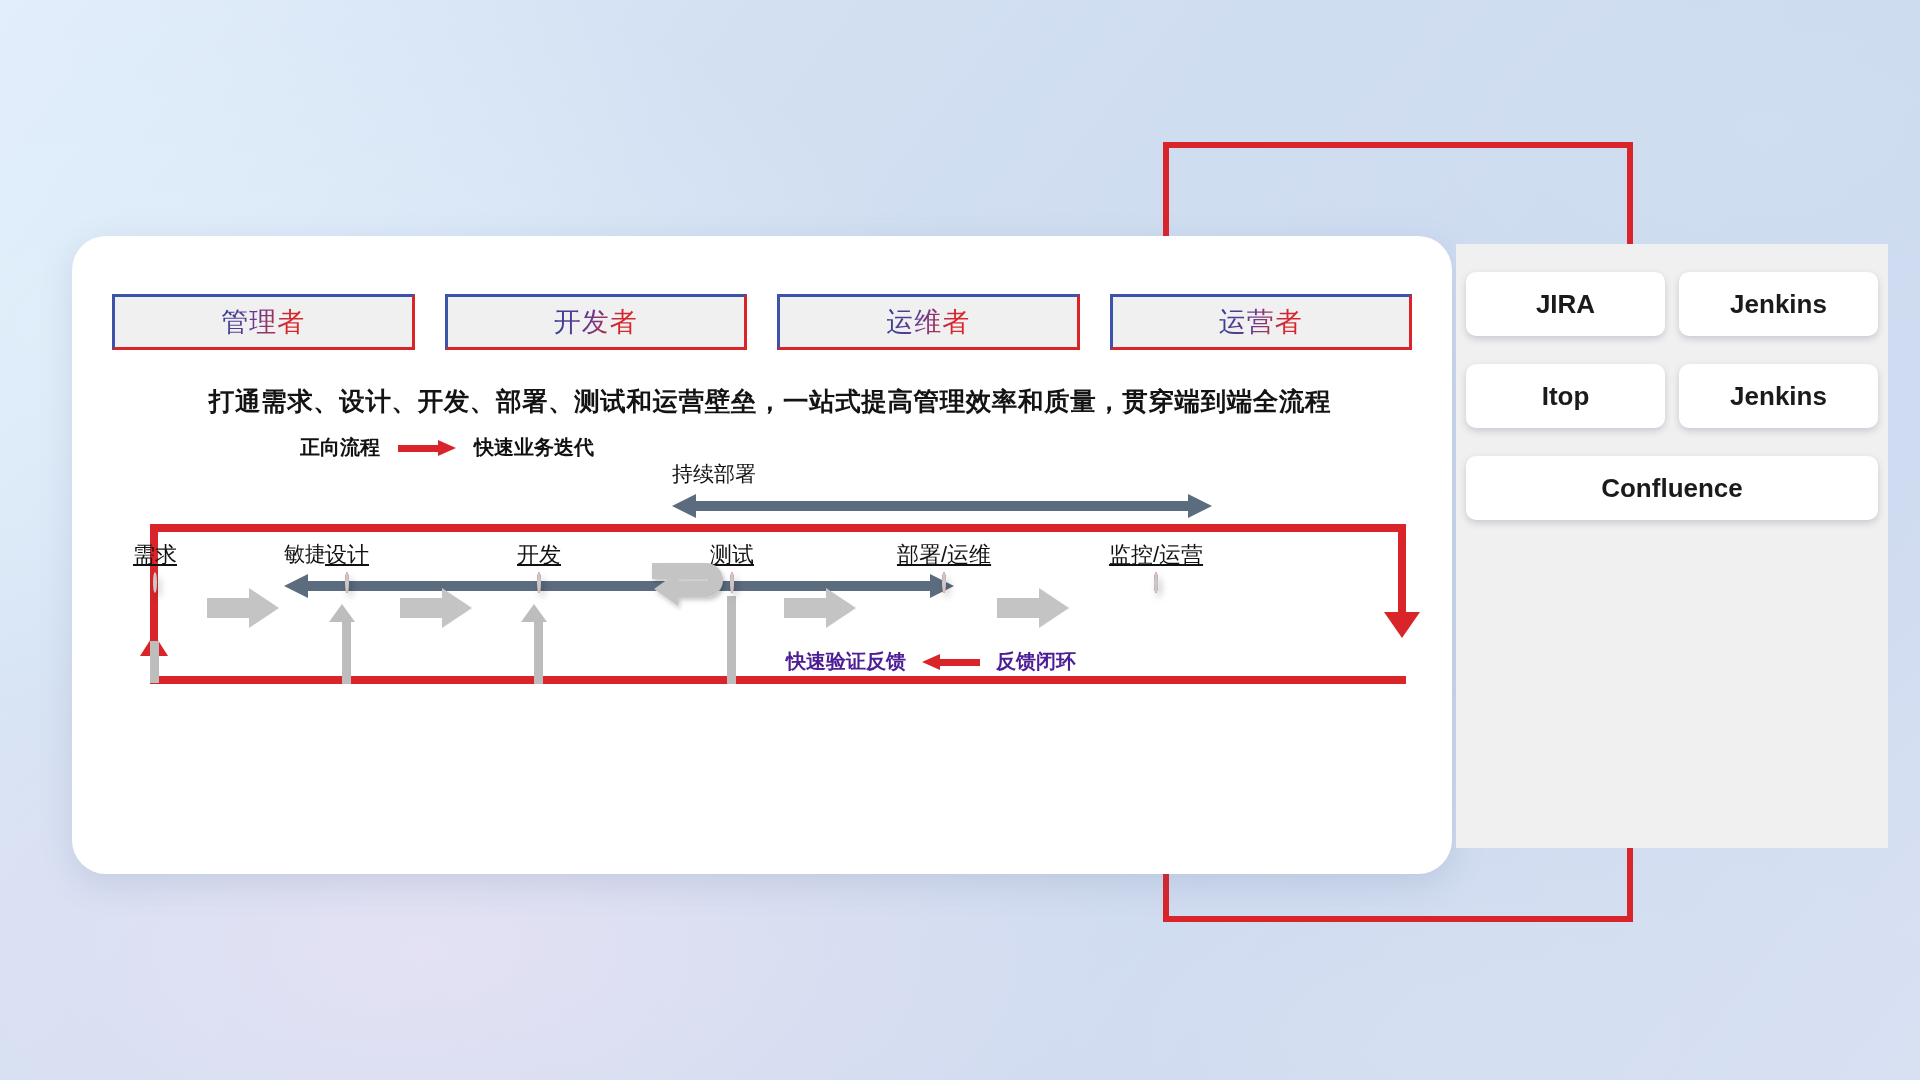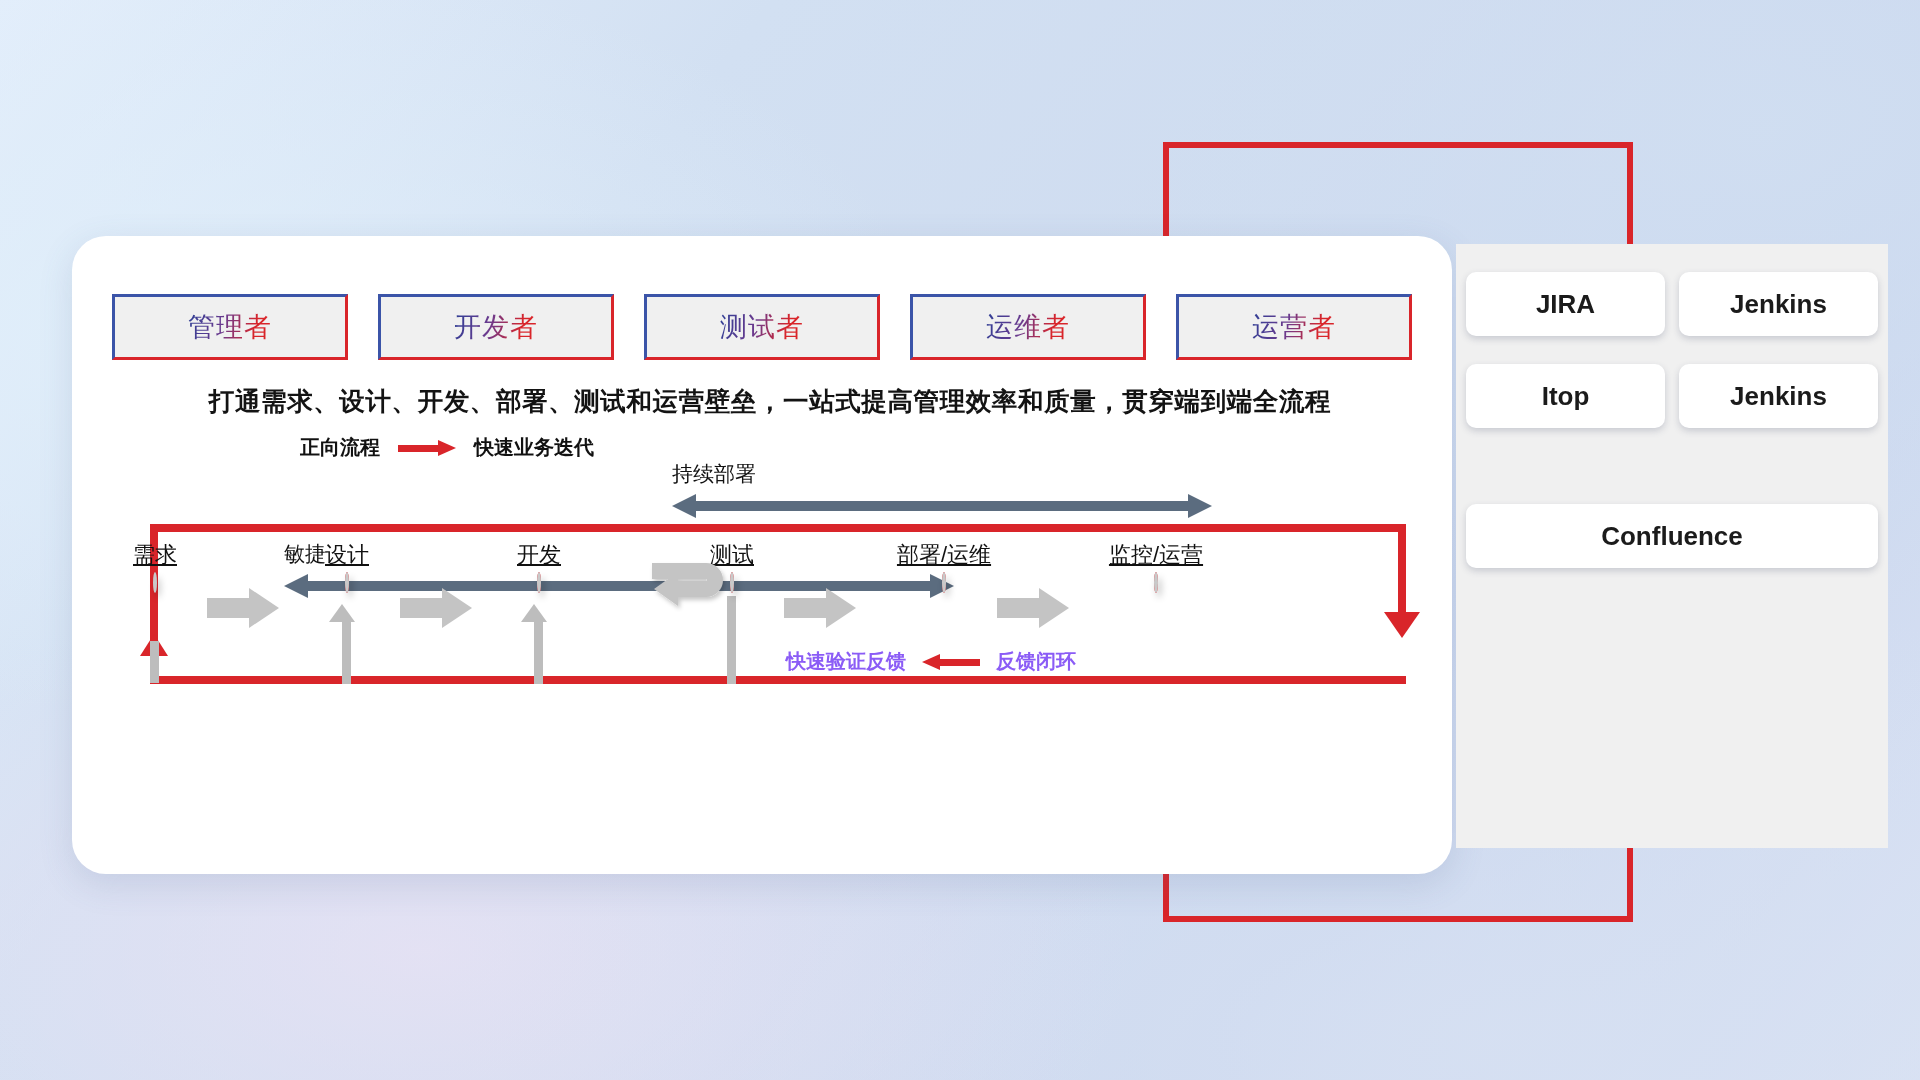--- a/index.html
+++ b/index.html
@@ -54,21 +54,21 @@
   #role-row {
     position: absolute;
     left: 40px;
     top: 58px;
     width: 1300px;
     display: flex;
     gap: 30px;
   }
   .role-chip {
     flex: 1;
-    height: 66px;
+    height: 56px;
     background: #f0f0f0;
     border-top: 3px solid #3b54a8;
     border-left: 3px solid #3b54a8;
     border-right: 3px solid #d9252a;
     border-bottom: 3px solid #d9252a;
     display: flex;
     align-items: center;
     justify-content: center;
   }
   .role-chip .role-label {
@@ -258,21 +258,21 @@
   
   #feedback {
     position: absolute;
     left: 714px;
     top: 412px;
     display: flex;
     align-items: center;
     gap: 16px;
     font-size: 20px;
     font-weight: bold;
-    color: #8b5cf6;
+    color: #4c1d95;
   }
 
   
   #right-panel {
     position: absolute;
     left: 1456px;
     top: 244px;
     width: 432px;
     height: 604px;
     background: #f0f0f0;
@@ -300,40 +300,37 @@
     border-radius: 10px;
     box-shadow: 0 3px 7px rgba(60,70,100,0.22);
     display: flex;
     align-items: center;
     justify-content: center;
     font-size: 26px;
     font-weight: bold;
     color: #1b1b1b;
     width: calc(50% - 7px);
   }
-  .tool-chip.wide { width: 100%; margin-top: 48px; }
+  .tool-chip.wide { width: 100%; }
 </style>
 </head>
 <body>
 
 <div id="stage">
 
   <div id="red-frame"></div>
 
   <div id="main-card">
 
     <div id="role-row">
       <div class="role-chip">
         <span class="role-label">管理者</span>
       </div>
       <div class="role-chip">
         <span class="role-label">开发者</span>
-      </div>
-      <div class="role-chip">
-        <span class="role-label">测试者</span>
       </div>
       <div class="role-chip">
         <span class="role-label">运维者</span>
       </div>
       <div class="role-chip">
         <span class="role-label">运营者</span>
       </div>
     </div>
 
     <div id="headline">打通需求、设计、开发、部署、测试和运营壁垒，一站式提高管理效率和质量，贯穿端到端全流程</div>

